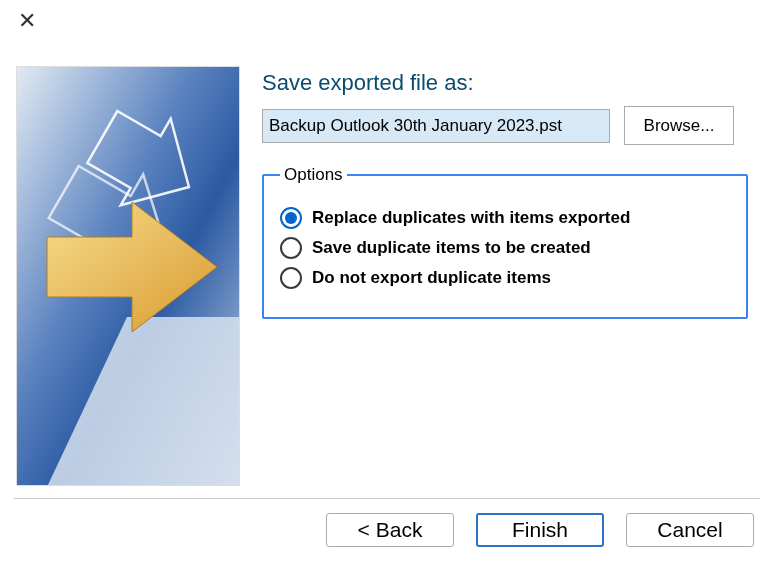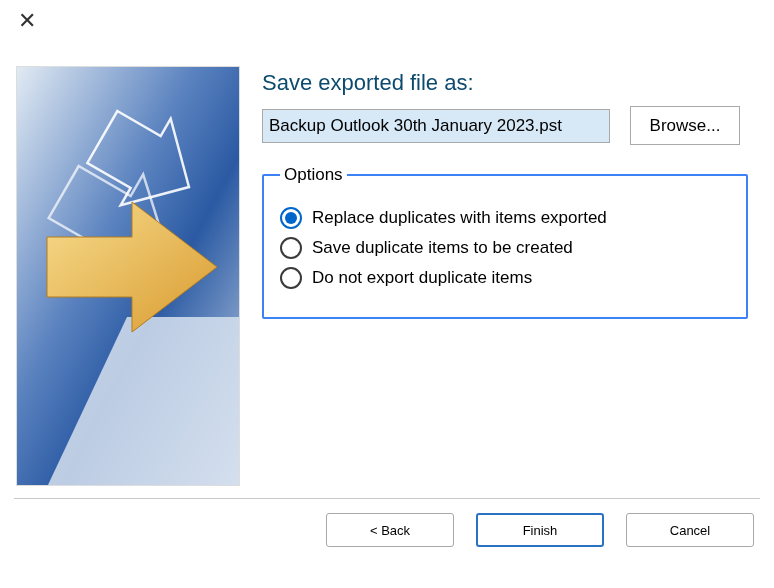--- a/index.html
+++ b/index.html
@@ -57,21 +57,21 @@
       flex: 1;
       padding-top: 4px;
     }
     .field-label {
       font-size: 22px;
       margin-bottom: 10px;
       color: #0c4a6e;
     }
     .file-row {
       display: flex;
-      gap: 20px;
+      gap: 14px;
       align-items: center;
       margin-bottom: 20px;
     }
     .file-input {
       width: 348px;
       height: 34px;
       border: 1px solid #a9a9a9;
       padding: 4px 6px;
       font-size: 17px;
       font-family: inherit;
@@ -128,36 +128,37 @@
       background: #0066cc;
       border-radius: 50%;
       display: none;
     }
     .radio-circle.checked .radio-dot {
       display: block;
     }
     .radio-label {
       font-size: 17px;
       color: #000;
+      font-weight: bold;
     }
     .separator {
       height: 1px;
       background: #c8c8c8;
       margin: 0 14px;
     }
     .button-bar {
       display: flex;
       justify-content: flex-end;
       gap: 22px;
       padding: 14px 20px 0 0;
     }
     .wizard-btn {
       min-width: 128px;
       height: 34px;
-      font-size: 13px;
+      font-size: 21px;
       font-family: inherit;
       background: #ffffff;
       border: 1px solid #a9a9a9;
       border-radius: 3px;
       cursor: pointer;
       text-align: center;
     }
     .wizard-btn.primary {
       border: 2px solid #2a72c4;
     }

